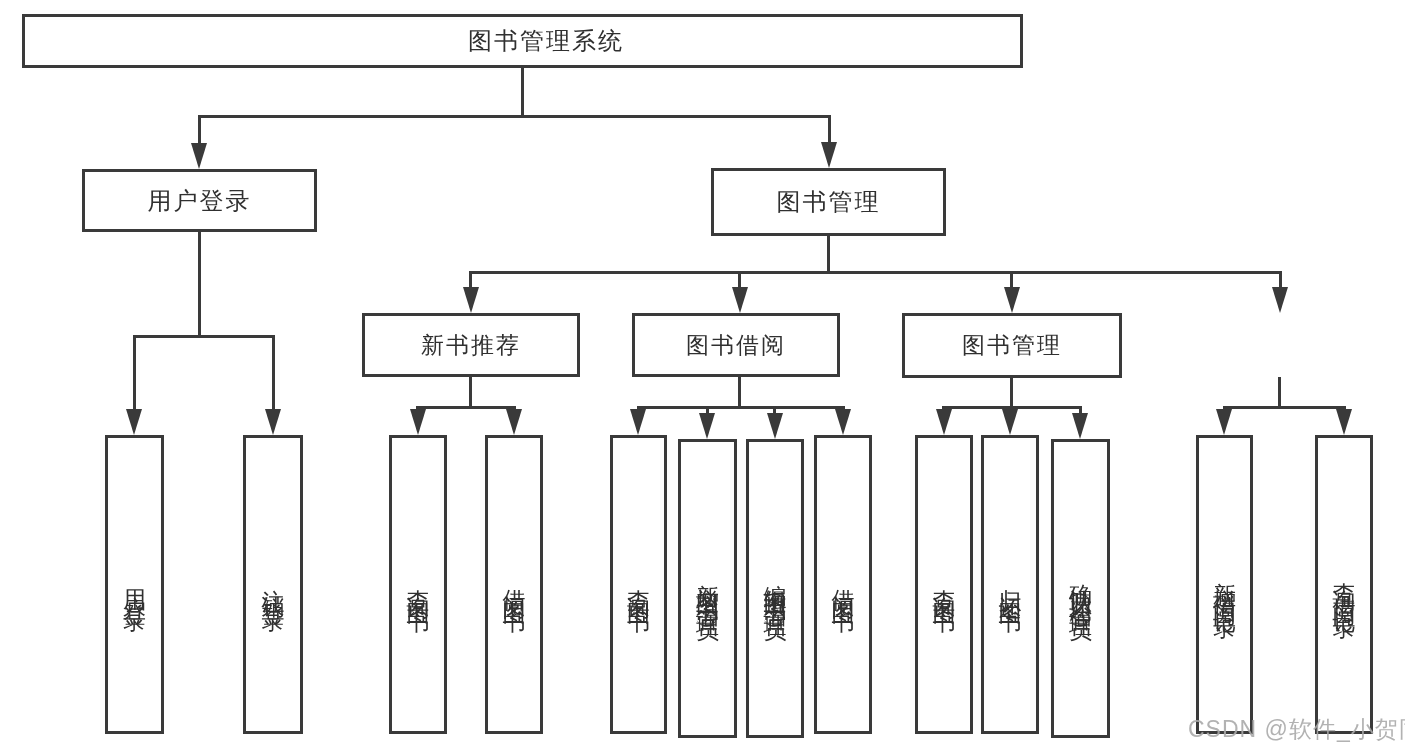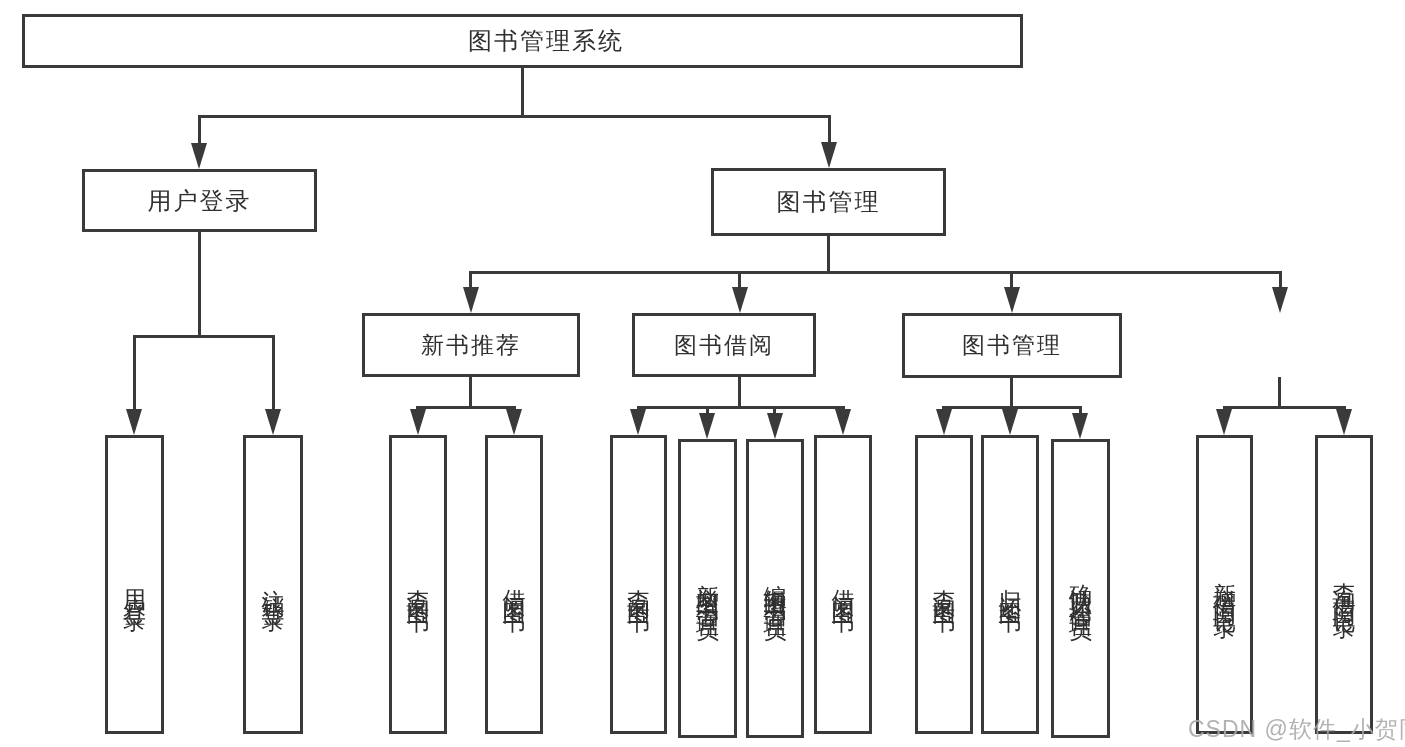--- a/index.html
+++ b/index.html
@@ -100,21 +100,21 @@
   <div class="vl" style="left:1010px; top:271px; height:22px;"></div>
   <div class="vl" style="left:1279px; top:271px; height:22px;"></div>
   <div class="tri" style="left:463px; top:287px;"></div>
   <div class="tri" style="left:732px; top:287px;"></div>
   <div class="tri" style="left:1004px; top:287px;"></div>
   <div class="tri" style="left:1272px; top:287px;"></div>
 
   <div class="box" style="left:362px; top:313px; width:218px; height:64px; font-size:23px;">
     <span>新书推荐</span>
   </div>
-  <div class="box" style="left:632px; top:313px; width:184px; height:64px; font-size:23px;">
+  <div class="box" style="left:632px; top:313px; width:208px; height:64px; font-size:23px;">
     <span>图书借阅</span>
   </div>
   <div class="box" style="left:902px; top:313px; width:220px; height:65px; font-size:23px;">
     <span>图书管理</span>
   </div>
 
   <div class="vl" style="left:469px; top:377px; height:31px;"></div>
   <div class="hl" style="left:416px; top:406px; width:100px;"></div>
   <div class="vl" style="left:416px; top:406px; height:14px;"></div>
   <div class="vl" style="left:513px; top:406px; height:14px;"></div>

